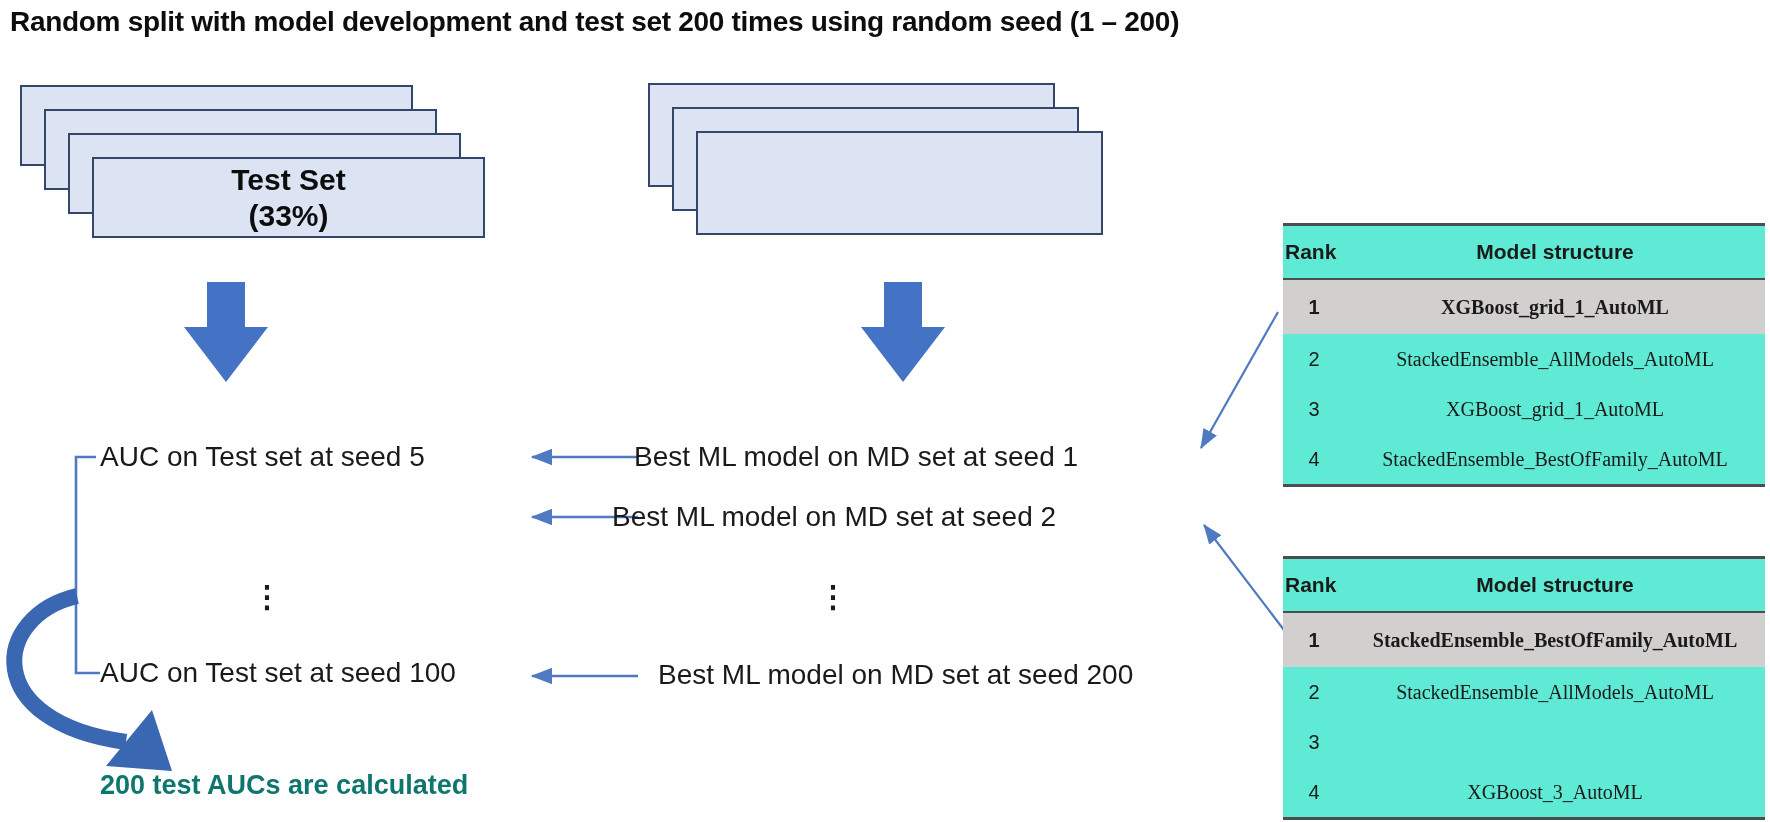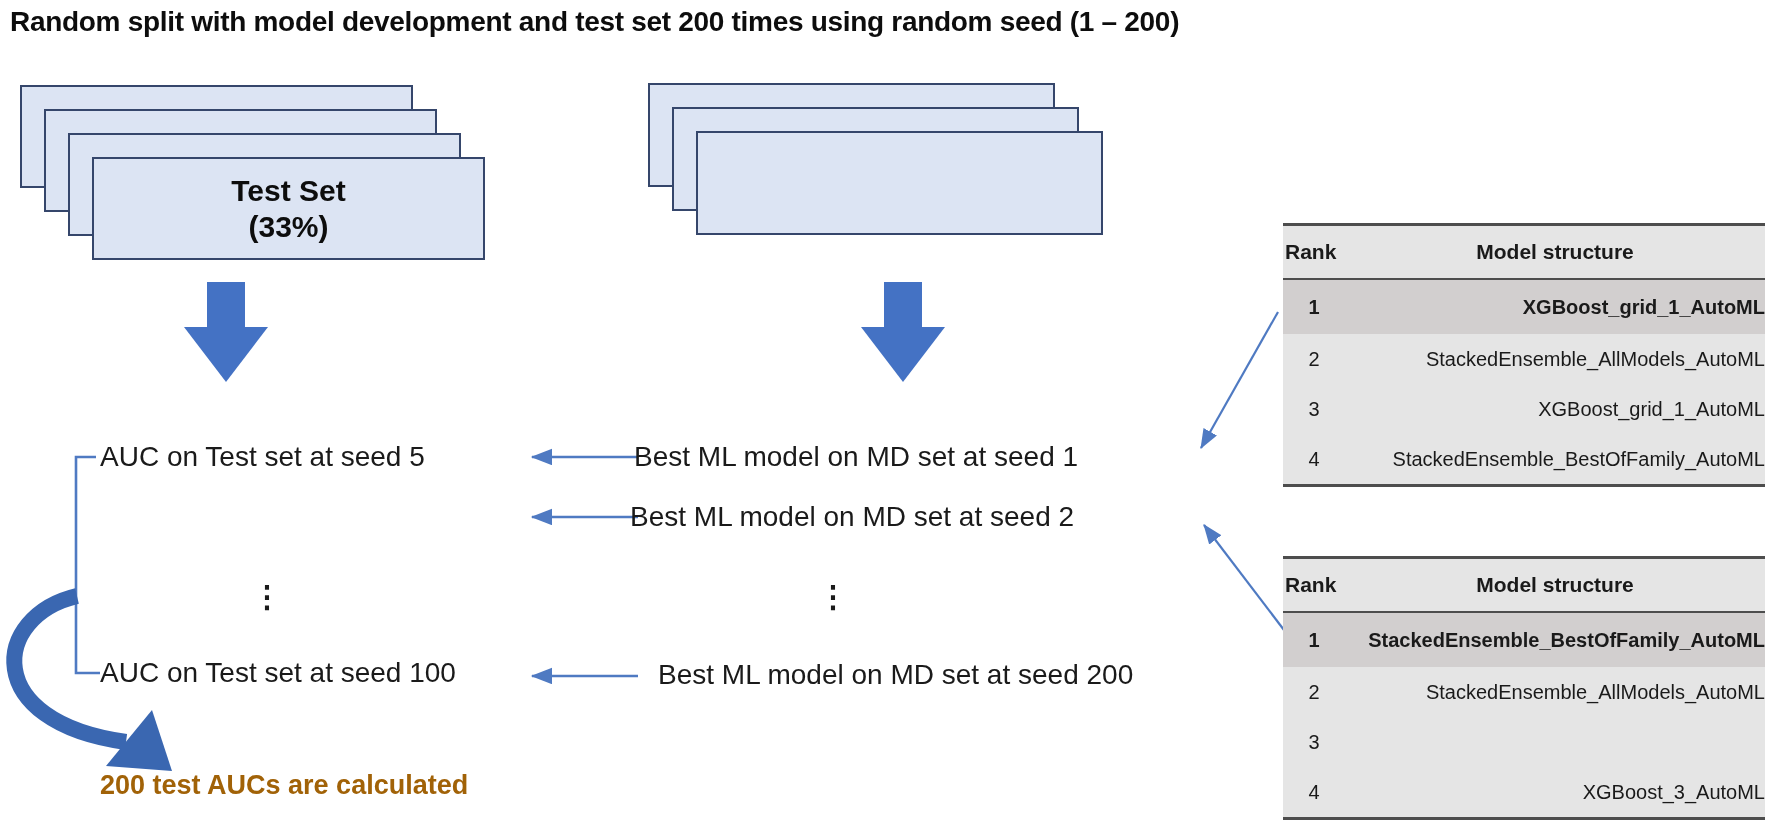--- a/index.html
+++ b/index.html
@@ -10,55 +10,55 @@
   .abs{position:absolute;}
 
   
   #title{
     left:10px;top:6px;width:1400px;
     font-size:28px;font-weight:bold;letter-spacing:-0.3px;color:#0d0d0d;
   }
 
   
   .card{
-    position:absolute;width:393px;height:103px;
+    position:absolute;width:393px;height:81px;
     background:#dce4f3;border:2px solid #35466b;box-sizing:border-box;
   }
   .card.md{width:407px;height:104px;}
   .card-label{
     width:100%;height:100%;display:flex;flex-direction:column;align-items:center;justify-content:center;
     font-weight:bold;font-size:30px;line-height:36px;color:#0d0d0d;text-align:center;
   }
 
   
   .row-text{
     position:absolute;font-size:28px;line-height:30px;color:#1a1a1a;white-space:nowrap;
   }
   .vdots{
     position:absolute;font-size:30px;font-weight:bold;color:#1a1a1a;line-height:30px;
   }
   #bottom-note{
-    position:absolute;left:100px;top:770px;font-size:27px;font-weight:bold;color:#a16207;white-space:nowrap;
+    position:absolute;left:100px;top:770px;font-size:27px;font-weight:bold;color:#0f766e;white-space:nowrap;
   }
 
   
   .tbl{
     position:absolute;left:1283px;width:482px;
     border-top:3px solid #4d4d4d;border-bottom:3px solid #4d4d4d;box-sizing:border-box;
-    font-size:20px;color:#1a1a1a;background:#e5e5e5;
+    font-size:20px;color:#1a1a1a;background:#5eead4;
   }
   .tbl-header{
     display:flex;align-items:center;height:52px;border-bottom:2px solid #4d4d4d;
     font-weight:bold;font-size:21px;
   }
   .tbl-header .rank-c{width:62px;padding-left:2px;box-sizing:border-box;}
   .tbl-header .model-c{flex:1;text-align:center;}
   .tbl-row{display:flex;align-items:center;height:50px;}
   .tbl-row .rank-c{width:62px;text-align:center;box-sizing:border-box;}
-  .tbl-row .model-c{flex:1;text-align:right;}
+  .tbl-row .model-c{flex:1;text-align:center;font-family:Liberation Serif, serif;}
   .tbl-row.hl{background:#d2cfcf;font-weight:bold;height:54px;}
 
   svg{position:absolute;left:0;top:0;pointer-events:none;}
 </style>
 </head>
 <body>
 
 <div id="canvas">
 
   <div id="title" class="abs">Random split with model development and test set 200 times using random seed (1 – 200)</div>
@@ -106,21 +106,21 @@
       <path d="M 77 596 C -8 616, -20 722, 126 742" fill="none" stroke="#3a67b1" stroke-width="16"></path>
       <polygon points="172,771 152,710 106,766" fill="#3a67b1"></polygon>
     </g>
   </svg>
 
   <div class="row-text" style="left:100px;top:442px;">AUC on Test set at seed 5</div>
   <div class="vdots" style="left:252px;top:582px;">⋮</div>
   <div class="row-text" style="left:100px;top:658px;">AUC on Test set at seed 100</div>
 
   <div class="row-text" style="left:634px;top:442px;">Best ML model on MD set at seed 1</div>
-  <div class="row-text" style="left:630px;top:502px;">Best ML model on MD set at seed 2</div>
+  <div class="row-text" style="left:612px;top:502px;">Best ML model on MD set at seed 2</div>
   <div class="vdots" style="left:818px;top:582px;">⋮</div>
   <div class="row-text" style="left:658px;top:660px;">Best ML model on MD set at seed 200</div>
 
   <div id="bottom-note">200 test AUCs are calculated</div>
 
   <div class="tbl" style="top:223px;">
     <div class="tbl-header">
       <div class="rank-c">Rank</div>
       <div class="model-c">Model structure</div>
     </div>

